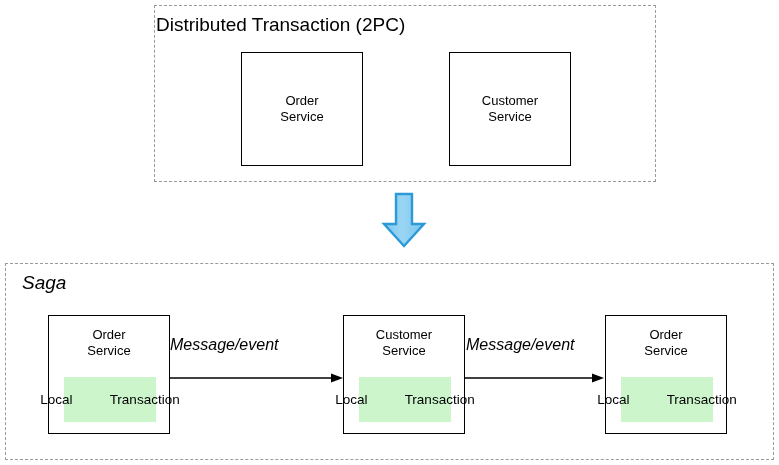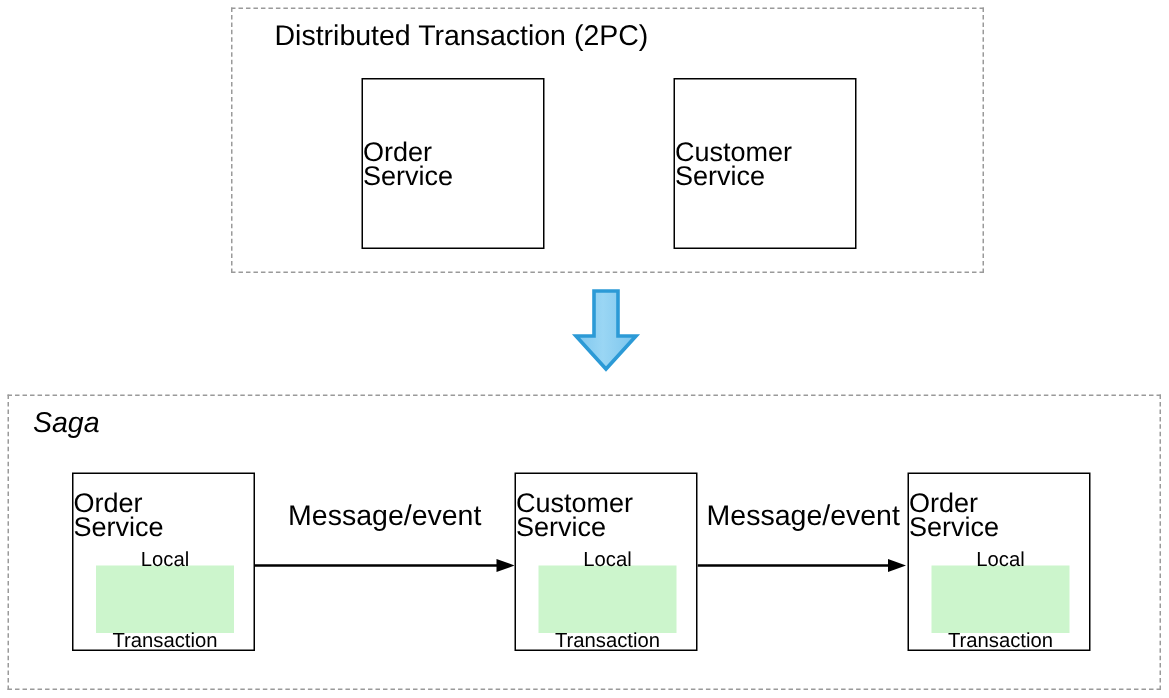--- a/index.html
+++ b/index.html
@@ -38,76 +38,76 @@
   .service-box {
     position: absolute;
     border: 1.6px solid #000000;
     background: #ffffff;
     box-sizing: border-box;
   }
   .service-label {
     position: absolute;
     left: 0;
     right: 0;
-    text-align: left;
-    font-size: 18px;
+    text-align: center;
+    font-size: 13px;
     line-height: 16px;
     color: #000000;
   }
   .service-label.centered {
     top: 50%;
     transform: translateY(-50%);
   }
   .service-label.top {
     top: 11px;
   }
 
   
   .local-chip {
     position: absolute;
     background: #ccf5cc;
     text-align: center;
     font-size: 13.5px;
     line-height: 17px;
     color: #000000;
     display: flex;
-    flex-direction: column;
     align-items: center;
     justify-content: center;
     box-sizing: border-box;
     gap: 37px;
   }
 
   
   .flow-arrow {
     position: absolute;
     height: 10px;
   }
   .flow-label {
     position: absolute;
-    font-size: 19px;
+    font-size: 16px;
     line-height: 16px;
     color: #000000;
-    text-align: center;
+    text-align: left;
     white-space: nowrap;
+    font-style: italic;
   }
 
   
   .blue-arrow {
     position: absolute;
   }
 </style>
 </head>
 <body>
 
 <div id="canvas">
 
   <div class="group-box" style="left:154px; top:5px; width:502px; height:177px;"></div>
 
-  <div class="group-title" style="left:183px; top:14px;">Distributed Transaction (2PC)</div>
+  <div class="group-title" style="left:156px; top:14px;">Distributed Transaction (2PC)</div>
 
   <div class="service-box" style="left:241px; top:52px; width:122px; height:114px;">
     <div class="service-label centered">
       <span>Order</span><br>
       <span>Service</span>
     </div>
   </div>
 
   <div class="service-box" style="left:449px; top:52px; width:122px; height:114px;">
     <div class="service-label centered">

